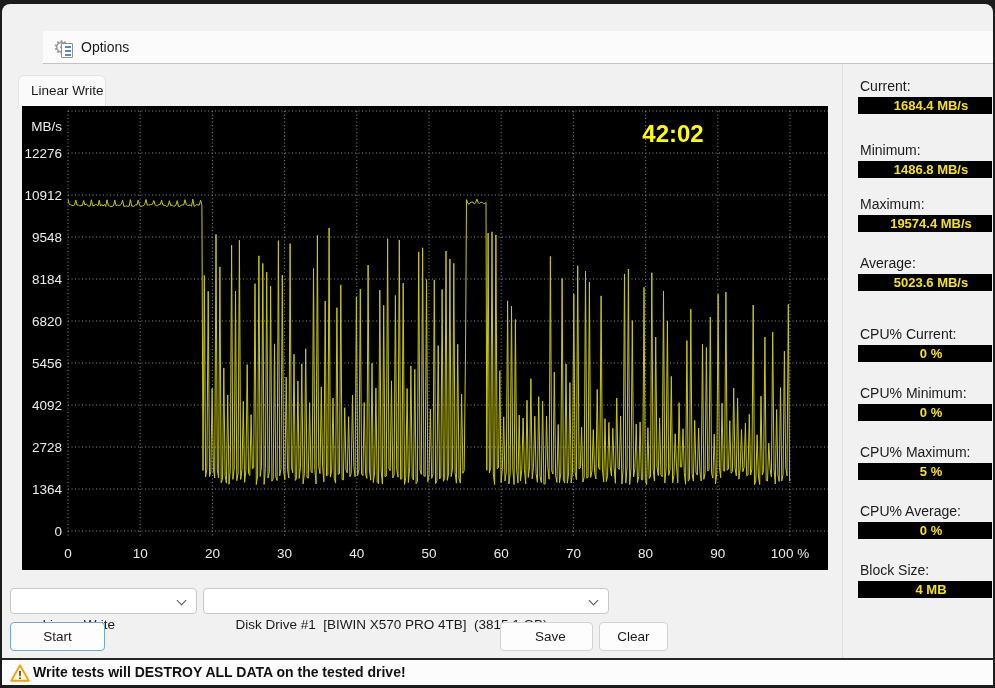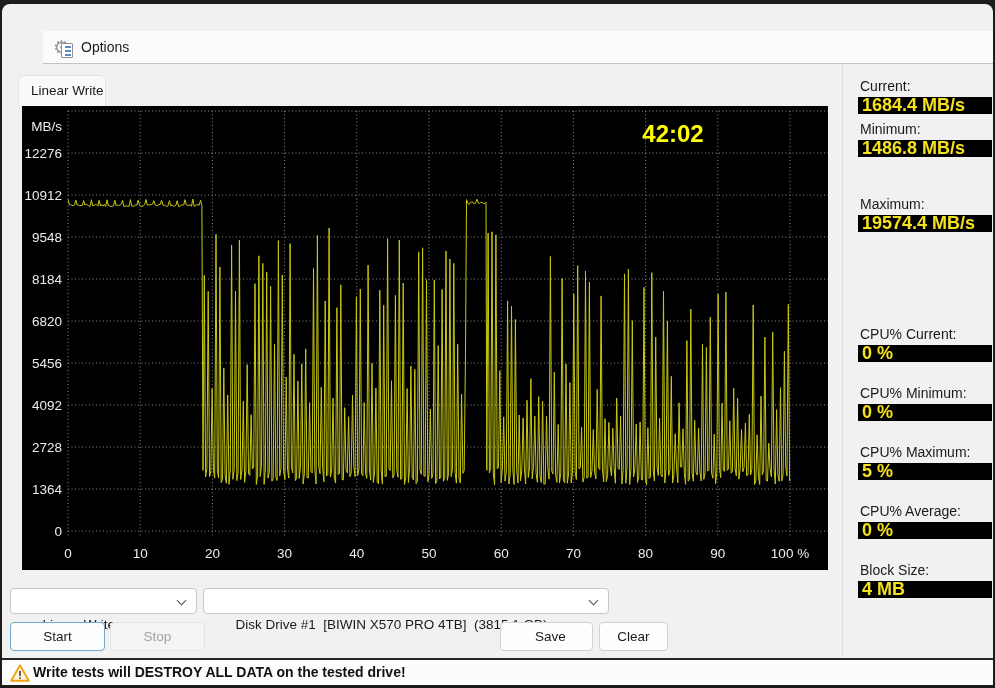--- a/index.html
+++ b/index.html
@@ -47,22 +47,22 @@
   .grid { stroke:#8a8a8a; stroke-width:1; stroke-dasharray:1 2.5; }
   .ylab, .xlab { fill:#ececec; font-size:13.5px; }
   .timer { font-size:24px; font-weight:bold; }
 
   .v-sep { position:absolute; left:840px; top:60px; width:1px; height:594px; background:#dcdcdc; }
 
   
   .stat { position:absolute; left:848px; width:134px; height:37px;margin-left:8px; }
   .stat-label { position:absolute; left:2px; top:0; font-size:14px; color:#1a1a1a; white-space:nowrap; }
   .stat-value { position:absolute; left:0; top:19px; width:134px; height:17px; background:#000;
-                color:#f5e11c; font-size:18px; font-weight:bold; line-height:17px; padding-left:4px;
-                white-space:nowrap; }
+                color:#f5e11c; font-size:13px; font-weight:bold; line-height:17px; padding-left:12px;
+                white-space:nowrap;text-align:center; }
 
   
   .select { position:absolute; top:584px; height:26px; background:#fff; border:1px solid #c8c8c8;
             border-radius:4px; font-size:13.5px; color:#1a1a1a; line-height:24px; padding-left:9px;
             white-space:pre; cursor:default; }
   .chev { position:absolute; right:11px; top:8px; width:7px; height:7px; border-right:1.4px solid #555;
           border-bottom:1.4px solid #555; transform:rotate(45deg); }
   .btn { position:absolute; top:618px; height:29px; background:#fdfdfd; border:1px solid #d2d2d2;
          border-radius:4px; font-size:13.5px; color:#1a1a1a; text-align:center; line-height:27px; cursor:default; }
   .btn.start { left:8px; width:95px; border:1px solid #74a7cc; }
@@ -150,28 +150,32 @@
           <path d="M46.0 93.4L47.3 98.4L48.6 98.8L49.9 99.4L51.2 99.6L52.5 99.1L53.8 94.0L55.1 99.1L56.4 98.8L57.7 100.1L59.0 99.3L60.3 99.5L61.6 94.5L62.9 99.0L64.2 98.0L65.5 98.9L66.8 100.4L68.1 100.1L69.4 93.8L70.7 99.8L72.0 99.5L73.3 98.6L74.6 98.6L75.9 100.1L77.2 94.2L78.5 100.1L79.8 98.5L81.1 100.1L82.4 98.4L83.7 100.5L85.0 93.8L86.3 99.5L87.6 99.9L88.9 100.6L90.2 100.2L91.5 99.9L92.8 94.1L94.1 99.8L95.4 99.0L96.7 99.4L98.0 99.3L99.3 98.2L100.6 94.3L101.9 100.5L103.2 100.2L104.5 99.9L105.8 100.3L107.1 100.2L108.4 93.6L109.7 100.0L111.0 100.2L112.3 100.2L113.6 98.6L114.9 99.1L116.2 94.1L117.5 99.0L118.8 100.5L120.1 100.1L121.4 99.9L122.7 98.3L124.0 93.5L125.3 99.2L126.6 98.9L127.9 98.9L129.2 98.5L130.5 98.2L131.8 94.6L133.1 98.8L134.4 99.7L135.7 99.5L137.0 98.5L138.3 98.3L139.6 94.2L140.9 99.0L142.2 99.3L143.5 99.6L144.8 100.6L146.1 99.6L147.4 94.7L148.7 99.7L150.0 98.9L151.3 100.1L152.6 100.1L153.9 99.2L155.2 94.7L156.5 100.4L157.8 100.5L159.1 99.3L160.4 98.8L161.7 99.1L163.0 93.7L164.3 98.7L165.6 99.3L166.9 99.5L168.2 98.7L169.5 100.3L170.8 93.1L172.1 100.3L173.4 99.5L174.7 98.7L176.0 98.9L177.3 99.0L178.6 94.3L179.9 99.3L181.0 364.5L182.3 169.4L183.6 371.0L184.9 362.5L186.2 185.4L187.5 370.6L188.8 365.9L190.1 282.5L191.4 363.1L192.7 372.1L194.0 128.4L195.3 363.9L196.6 372.0L197.9 160.9L199.2 376.7L200.5 373.4L201.8 261.9L203.1 369.7L204.4 377.2L205.7 289.0L207.0 378.3L208.3 363.9L209.6 139.2L210.9 373.4L212.2 363.2L213.5 185.0L214.8 374.7L216.1 367.0L217.4 134.2L218.7 373.5L220.0 363.4L221.3 295.3L222.6 376.4L223.9 364.7L225.2 258.6L226.5 367.3L227.8 369.5L229.1 308.7L230.4 362.8L231.7 361.8L233.0 177.7L234.3 378.5L235.6 369.9L236.9 149.8L238.2 370.5L239.5 360.6L240.8 157.4L242.1 378.4L243.4 362.6L244.7 166.1L246.0 372.1L247.3 366.3L248.6 180.2L249.9 375.2L251.2 372.8L252.5 237.9L253.8 370.8L255.1 374.5L256.4 134.6L257.7 369.9L259.0 362.8L260.3 169.0L261.6 365.7L262.9 373.6L264.2 271.1L265.5 363.3L266.8 372.1L268.1 137.6L269.4 360.7L270.7 366.8L272.0 248.3L273.3 374.5L274.6 372.6L275.9 275.0L277.2 372.4L278.5 361.4L279.8 257.9L281.1 377.9L282.4 367.7L283.7 242.8L285.0 371.5L286.3 372.1L287.6 296.6L288.9 365.1L290.2 366.9L291.5 162.5L292.8 363.6L294.1 377.9L295.4 129.5L296.7 360.5L298.0 367.6L299.3 281.1L300.6 360.8L301.9 375.8L303.2 195.0L304.5 370.0L305.8 368.7L307.1 122.0L308.4 371.1L309.7 364.3L311.0 292.1L312.3 372.2L313.6 377.1L314.9 201.7L316.2 368.5L317.5 367.5L318.8 178.9L320.1 373.6L321.4 373.9L322.7 301.7L324.0 363.7L325.3 366.8L326.6 310.7L327.9 370.7L329.2 367.5L330.5 289.2L331.8 360.4L333.1 370.6L334.4 190.8L335.7 369.5L337.0 363.0L338.3 183.0L339.6 367.9L340.9 369.7L342.2 296.5L343.5 367.4L344.8 372.4L346.1 159.1L347.4 364.0L348.7 374.2L350.0 257.3L351.3 376.5L352.6 367.0L353.9 282.0L355.2 376.3L356.5 377.7L357.8 184.2L359.1 364.0L360.4 378.1L361.7 199.3L363.0 370.7L364.3 370.0L365.6 132.7L366.9 362.2L368.2 364.6L369.5 274.8L370.8 371.9L372.1 369.0L373.4 189.4L374.7 363.3L376.0 371.2L377.3 134.0L378.6 373.3L379.9 372.5L381.2 177.1L382.5 378.4L383.8 371.4L385.1 282.5L386.4 376.5L387.7 361.1L388.9 260.0L390.2 371.2L391.5 374.0L392.8 263.3L394.1 377.7L395.4 375.5L396.7 145.9L398.0 364.0L399.3 368.3L400.6 141.8L401.9 370.0L403.2 370.3L404.5 173.6L405.8 375.7L407.1 368.7L408.4 303.0L409.7 372.4L411.0 367.8L412.3 173.9L413.6 377.6L414.9 374.4L416.2 239.6L417.5 373.0L418.8 371.1L420.1 183.5L421.4 375.3L422.7 372.5L424.0 145.0L425.3 374.4L426.6 367.9L427.9 153.0L429.2 370.6L430.5 362.9L431.8 157.4L433.1 366.5L434.4 377.2L435.7 238.3L437.0 372.1L438.3 377.1L439.6 288.2L440.9 367.3L442.2 364.6L443.5 246.2L444.5 93.6L445.8 97.2L447.1 98.4L448.4 96.5L449.7 96.1L451.0 96.1L452.3 98.1L453.6 96.7L454.9 93.2L456.2 96.8L457.5 97.4L458.8 96.4L460.1 96.2L461.4 97.6L462.7 97.7L464.0 96.3L464.8 364.3L466.1 127.1L467.4 367.0L468.7 361.5L470.0 125.8L471.3 367.9L472.6 378.6L473.9 128.9L475.2 362.8L476.5 361.7L477.8 264.7L479.1 376.4L480.4 362.1L481.7 310.8L483.0 375.1L484.3 365.8L485.6 194.8L486.9 378.0L488.2 367.6L489.5 200.1L490.8 363.3L492.1 378.5L493.4 213.5L494.7 364.1L496.0 377.0L497.2 309.1L498.5 374.9L499.8 363.8L501.1 312.0L502.4 363.3L503.7 377.9L505.0 294.3L506.3 371.4L507.6 360.8L508.9 272.7L510.2 372.8L511.5 361.3L512.8 310.2L514.1 367.6L515.4 376.3L516.7 290.7L518.0 370.1L519.3 376.7L520.6 295.3L521.9 378.1L523.2 377.9L524.5 310.1L525.8 361.7L527.1 373.2L528.4 150.4L529.7 364.8L531.0 368.0L532.3 266.2L533.6 369.4L534.9 376.4L536.2 318.5L537.5 376.9L538.8 367.1L540.1 172.5L541.4 373.9L542.7 376.9L544.0 258.0L545.3 377.2L546.6 368.0L547.9 276.6L549.2 377.0L550.5 366.6L551.8 188.1L553.1 365.7L554.4 373.6L555.7 159.7L557.0 362.8L558.3 361.8L559.6 321.2L560.9 376.0L562.2 371.1L563.5 165.0L564.8 372.2L566.1 371.2L567.4 176.0L568.7 371.4L570.0 364.8L571.3 323.6L572.6 366.7L573.9 372.9L575.2 283.4L576.5 361.5L577.8 363.5L579.1 189.9L580.4 362.9L581.7 376.0L583.0 312.6L584.3 375.5L585.6 369.7L586.9 316.4L588.2 361.0L589.5 369.9L590.8 322.3L592.1 361.7L593.4 377.3L594.7 292.0L596.0 361.6L597.3 363.4L598.6 310.0L599.9 378.1L601.2 363.3L602.5 167.9L603.8 377.1L605.1 360.9L606.4 163.0L607.7 378.5L609.0 362.2L610.3 214.6L611.6 371.0L612.9 362.6L614.2 318.1L615.5 376.6L616.8 370.5L618.1 316.0L619.4 373.7L620.7 373.9L622.0 181.3L623.3 372.7L624.6 378.7L625.9 321.7L627.2 372.4L628.5 370.8L629.8 166.7L631.1 363.2L632.4 374.9L633.7 231.0L635.0 361.0L636.3 369.6L637.6 312.0L638.9 368.7L640.2 370.8L641.5 185.2L642.8 377.0L644.1 361.9L645.4 214.9L646.7 369.5L648.0 363.6L649.3 270.3L650.6 377.0L651.9 369.4L653.2 327.8L654.5 360.8L655.8 376.7L657.1 296.8L658.4 360.8L659.7 361.1L661.0 322.8L662.3 366.6L663.6 378.3L664.9 234.6L666.2 375.2L667.5 372.9L668.8 203.1L670.1 367.5L671.4 375.2L672.7 314.4L674.0 366.2L675.3 369.1L676.6 322.0L677.9 365.7L679.2 375.0L680.5 238.2L681.8 373.3L683.1 366.7L684.4 241.5L685.7 365.1L687.0 363.4L688.3 211.1L689.6 367.2L690.9 372.2L692.2 328.1L693.5 378.0L694.8 366.9L696.1 188.3L697.4 361.5L698.7 371.7L700.0 297.2L701.3 364.5L702.6 365.2L703.9 186.1L705.2 364.3L706.5 362.8L707.8 314.7L709.1 367.2L710.4 365.5L711.7 282.2L713.0 361.8L714.3 369.8L715.6 292.2L716.9 373.2L718.2 362.8L719.5 323.5L720.8 365.8L722.1 361.4L723.4 317.1L724.7 369.7L726.0 368.9L727.3 308.3L728.6 369.0L729.9 363.1L731.2 199.0L732.5 378.6L733.8 374.8L735.1 328.8L736.4 369.8L737.7 378.5L739.0 290.2L740.3 368.8L741.6 364.7L742.9 231.0L744.2 374.4L745.5 375.0L746.8 337.2L748.1 362.8L749.4 370.9L750.7 226.1L752.0 363.0L753.3 378.0L754.6 303.6L755.9 368.8L757.2 375.4L758.5 281.6L759.8 374.9L761.1 367.9L762.4 245.2L763.7 361.1L765.0 369.8L766.3 198.3L767.6 375.0L768.0 373.1" fill="none" stroke="#c9c912" stroke-width="1"></path>
         </svg>
     </div>
 
     <div class="v-sep"></div>
 
     <div class="stat" style="top:74px">
       <div class="stat-label">Current:</div>
       <div class="stat-value">1684.4 MB/s</div>
     </div>
-    <div class="stat" style="top:117px">
+    <div class="stat" style="top:138px">
       <div class="stat-label">Minimum:</div>
       <div class="stat-value">1486.8 MB/s</div>
     </div>
     <div class="stat" style="top:192px">
       <div class="stat-label">Maximum:</div>
       <div class="stat-value">19574.4 MB/s</div>
     </div>
+    <div class="stat" style="top:251px">
+      <div class="stat-label">Average:</div>
+      <div class="stat-value">5023.6 MB/s</div>
+    </div>
     <div class="stat" style="top:322px">
       <div class="stat-label">CPU% Current:</div>
       <div class="stat-value">0 %</div>
     </div>
     <div class="stat" style="top:381px">
       <div class="stat-label">CPU% Minimum:</div>
       <div class="stat-value">0 %</div>
     </div>
     <div class="stat" style="top:440px">
       <div class="stat-label">CPU% Maximum:</div>
@@ -189,21 +193,20 @@
     <div class="select" style="left:8px;width:187px">
       <span>Linear Write</span>
       <span class="chev"></span>
     </div>
     <div class="select" style="left:201px;width:406px">
       <span>Disk Drive #1  [BIWIN X570 PRO 4TB]  (3815.1 GB)</span>
       <span class="chev"></span>
     </div>
 
     <div class="btn start">Start</div>
-    <div class="btn stop">Stop</div>
     <div class="btn save">Save</div>
     <div class="btn clear">Clear</div>
 
     <div class="warnbar">
       <svg class="warn-icon" width="20" height="18" viewBox="0 0 24 22">
         <path d="M12 1.5 L22.8 20.5 H1.2 Z" fill="#fff6dd" stroke="#f0a30a" stroke-width="2.2" stroke-linejoin="round"></path>
         <text x="12" y="18" text-anchor="middle" font-size="13" font-weight="bold" fill="#222">!</text>
       </svg>
       <div class="warn-text">Write tests will DESTROY ALL DATA on the tested drive!</div>
     </div>

